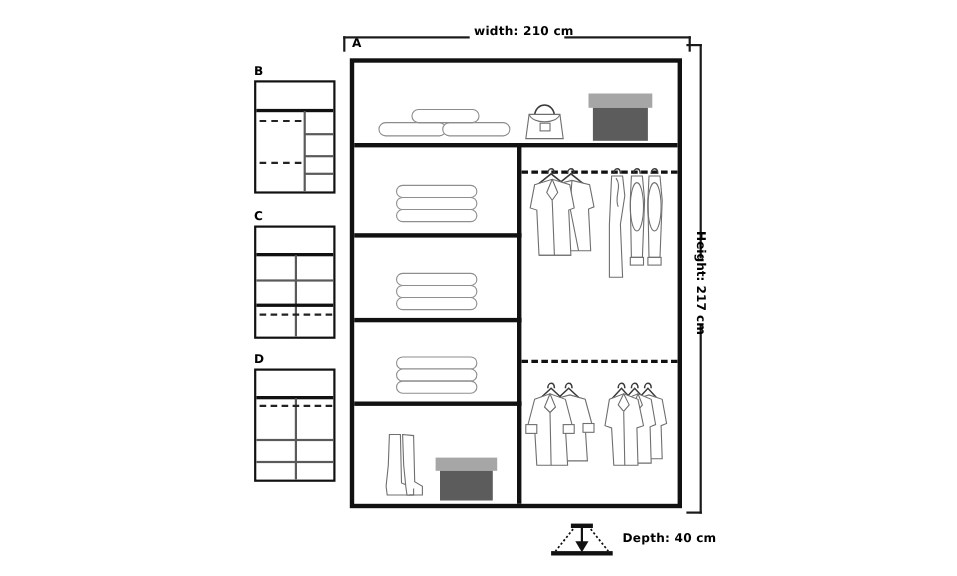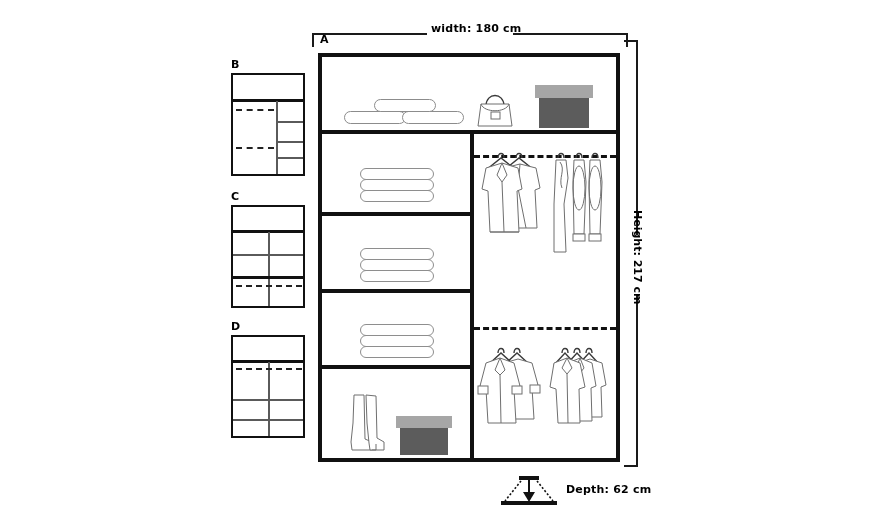--- a/index.html
+++ b/index.html
@@ -103,21 +103,21 @@
 </style>
 </head>
 <body>
 
 <div id="stage">
 
   <div class="abs rule-v" style="left:312px; top:33px; height:14px;"></div>
   <div class="abs rule-v" style="left:626px; top:33px; height:14px;"></div>
   <div class="abs rule-h" style="left:312px; top:33px; width:115px;"></div>
   <div class="abs rule-h" style="left:513px; top:33px; width:115px;"></div>
-  <div class="abs dim-label" style="left:431px; top:22px;">width: 180 cm</div>
+  <div class="abs dim-label" style="left:431px; top:22px;">width: 210 cm</div>
 
   <div class="abs panel-label" style="left:320px; top:33px;">A</div>
 
   <div class="abs rule-v" style="left:636px; top:40px; height:195px;"></div>
   <div class="abs rule-v" style="left:636px; top:295px; height:172px;"></div>
   <div class="abs rule-h" style="left:624px; top:40px; width:14px;"></div>
   <div class="abs rule-h" style="left:624px; top:465px; width:14px;"></div>
   <div class="abs" style="left:592px; top:248px; width:90px; height:14px;">
     <div class="vert-label" style="text-align:center; line-height:14px;">Height: 217 cm</div>
   </div>
@@ -125,21 +125,21 @@
   <div class="abs" style="left:497px; top:474px; width:64px; height:34px;">
     <svg width="64" height="34" viewBox="0 0 64 34">
       <rect x="22" y="2" width="20" height="4" fill="#111111"></rect>
       <line x1="24" y1="7" x2="8" y2="27" stroke="#111111" stroke-width="1.6" stroke-dasharray="2,2"></line>
       <line x1="40" y1="7" x2="56" y2="27" stroke="#111111" stroke-width="1.6" stroke-dasharray="2,2"></line>
       <rect x="4" y="27" width="56" height="4" fill="#111111"></rect>
       <line x1="32" y1="6" x2="32" y2="24" stroke="#111111" stroke-width="2"></line>
       <polygon points="32,28 26,18 38,18" fill="#111111"></polygon>
     </svg>
   </div>
-  <div class="abs dim-label" style="left:566px; top:483px;">Depth: 62 cm</div>
+  <div class="abs dim-label" style="left:566px; top:483px;">Depth: 40 cm</div>
 
   <div class="abs panel-label" style="left:231px; top:58px;">B</div>
   <div class="opt-panel" style="left:231px; top:73px; width:74px; height:103px;">
 
     <div class="opt-h opt-thick" style="top:24px;"></div>
 
     <div class="opt-v" style="left:43px; top:26px; bottom:0;"></div>
 
     <div class="opt-h" style="top:46px; left:44px;"></div>
     <div class="opt-h" style="top:66px; left:44px;"></div>

